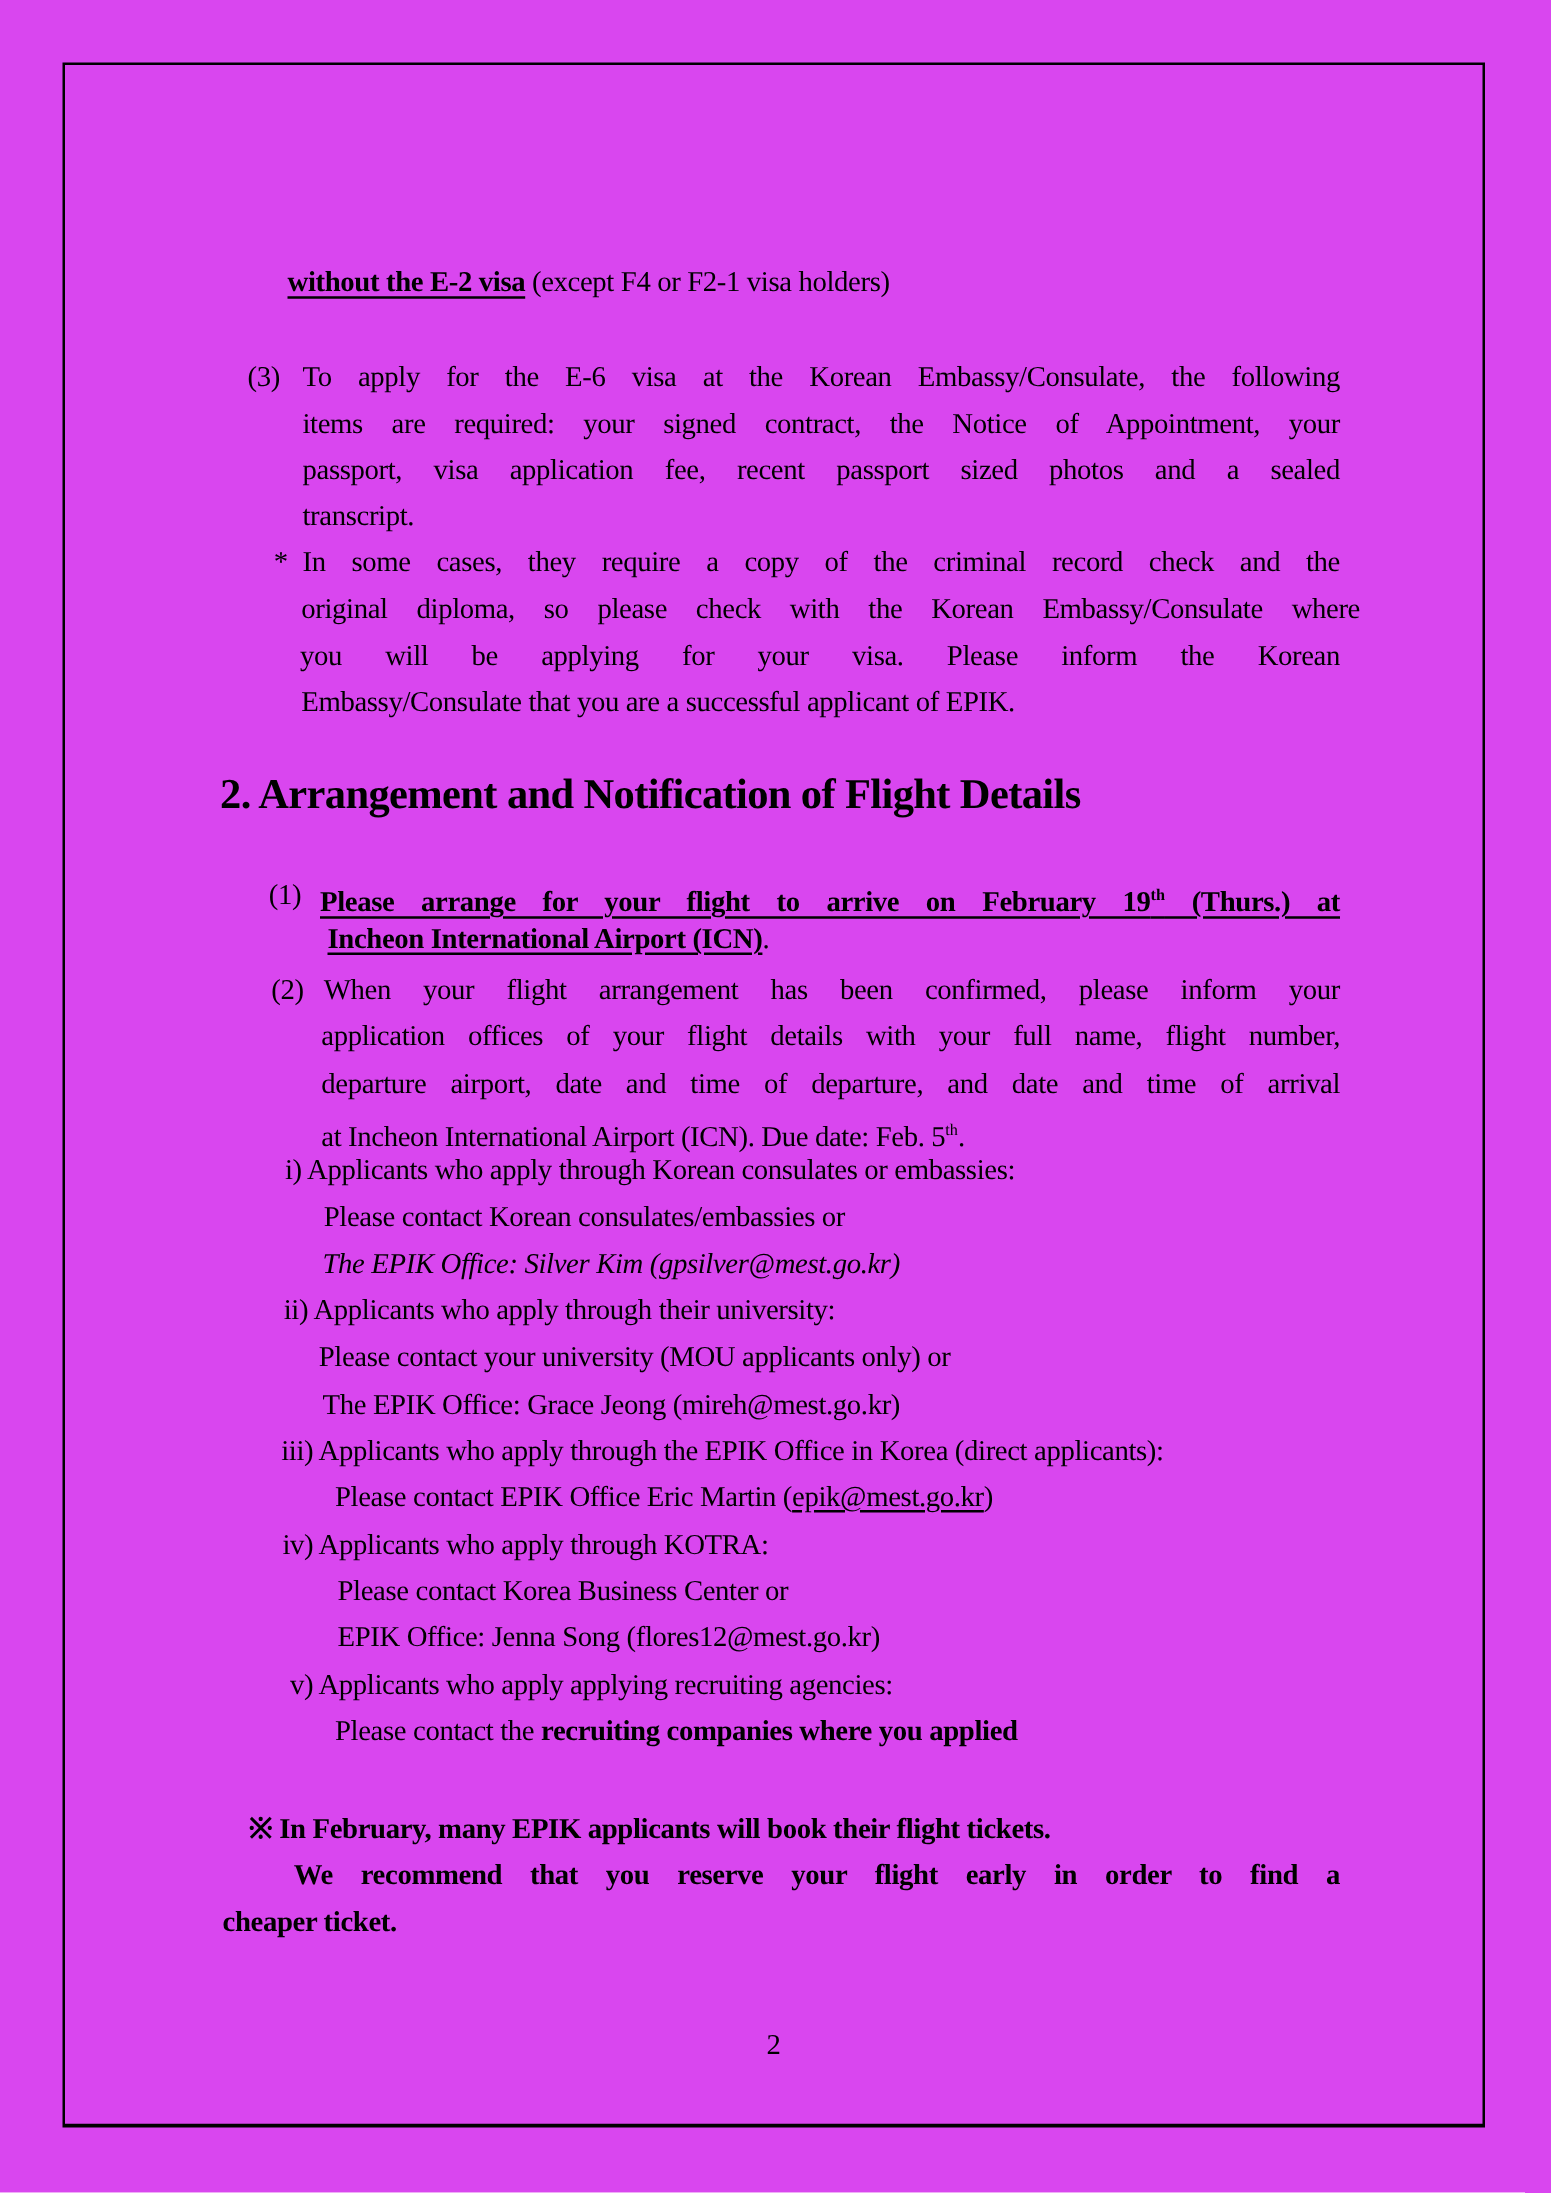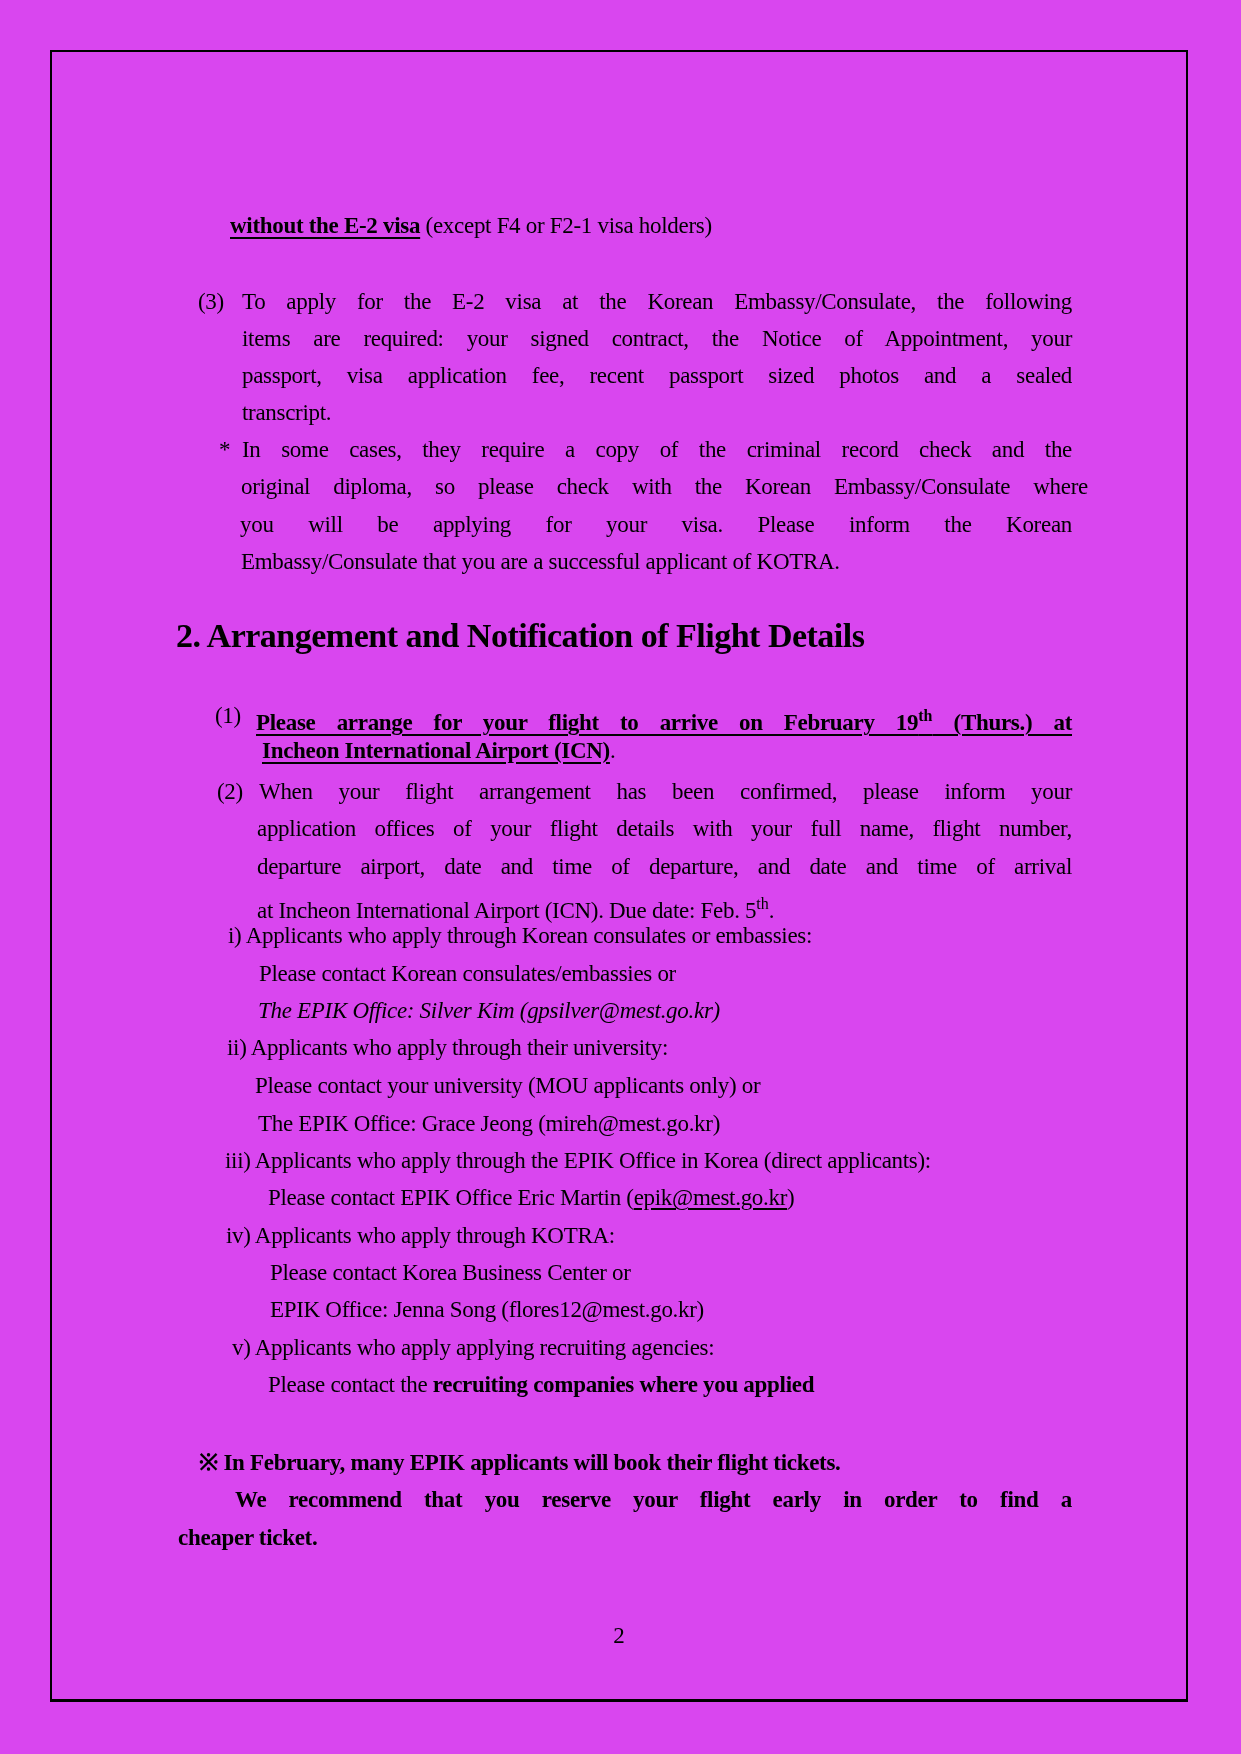--- a/index.html
+++ b/index.html
@@ -51,21 +51,21 @@
   }
   .heading {
     position: absolute;
     font-size: 34px;
     font-weight: bold;
     line-height: 42px;
     letter-spacing: -0.5px;
     white-space: nowrap;
   }
   .sup {
-    font-size: 16px;
+    font-size: 13px;
     vertical-align: 9px;
     letter-spacing: 0;
   }
   .pagenum {
     position: absolute;
     left: 50px;
     width: 1138px;
     text-align: center;
     font-size: 23px;
     line-height: 30px;
@@ -77,21 +77,21 @@
 <div class="page">
 
   <div class="border-frame"></div>
 
   <div class="line" style="top:211px; left:230px;">
     <span class="bu">without the E-2 visa</span><span> (except F4 or F2-1 visa holders)</span>
   </div>
 
   <div class="line just" style="top:287px; left:242px; right:169px;">
     <span class="marker" style="left:-44px;">(3)</span>
-    <span>To apply for the E-2 visa at the Korean Embassy/Consulate, the following</span>
+    <span>To apply for the E-6 visa at the Korean Embassy/Consulate, the following</span>
   </div>
   <div class="line just" style="top:324px; left:242px; right:169px;">
     <span>items are required: your signed contract, the Notice of Appointment, your</span>
   </div>
   <div class="line just" style="top:361px; left:242px; right:169px;">
     <span>passport, visa application fee, recent passport sized photos and a sealed</span>
   </div>
   <div class="line" style="top:398px; left:242px;">
     <span>transcript.</span>
   </div>
@@ -100,21 +100,21 @@
     <span class="marker" style="left:-23px;">*</span>
     <span>In some cases, they require a copy of the criminal record check and the</span>
   </div>
   <div class="line just" style="top:472px; left:241px; right:153px;">
     <span>original diploma, so please check with the Korean Embassy/Consulate where</span>
   </div>
   <div class="line just" style="top:510px; left:240px; right:169px;">
     <span>you will be applying for your visa. Please inform the Korean</span>
   </div>
   <div class="line" style="top:547px; left:241px;">
-    <span>Embassy/Consulate that you are a successful applicant of KOTRA.</span>
+    <span>Embassy/Consulate that you are a successful applicant of EPIK.</span>
   </div>
 
   <div class="heading" style="top:615px; left:176px;">2. Arrangement and Notification of Flight Details</div>
 
   <div class="line just" style="top:701px; left:256px; right:169px;">
     <span class="marker" style="left:-41px;">(1)</span>
     <span class="bu"><span>Please arrange for your flight to arrive on February 19</span><span class="sup">th</span><span> (Thurs.) at</span></span>
   </div>
   <div class="line" style="top:736px; left:262px;">
     <span class="bu">Incheon International Airport (ICN)</span><span>.</span>

